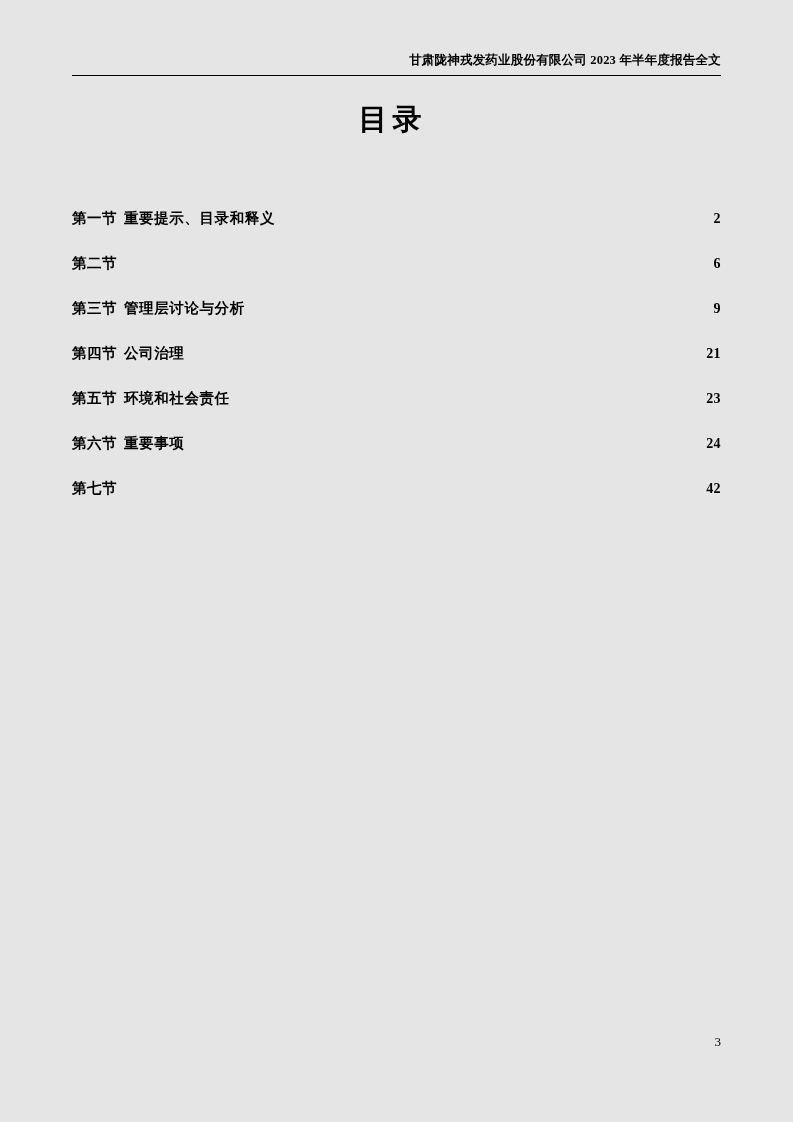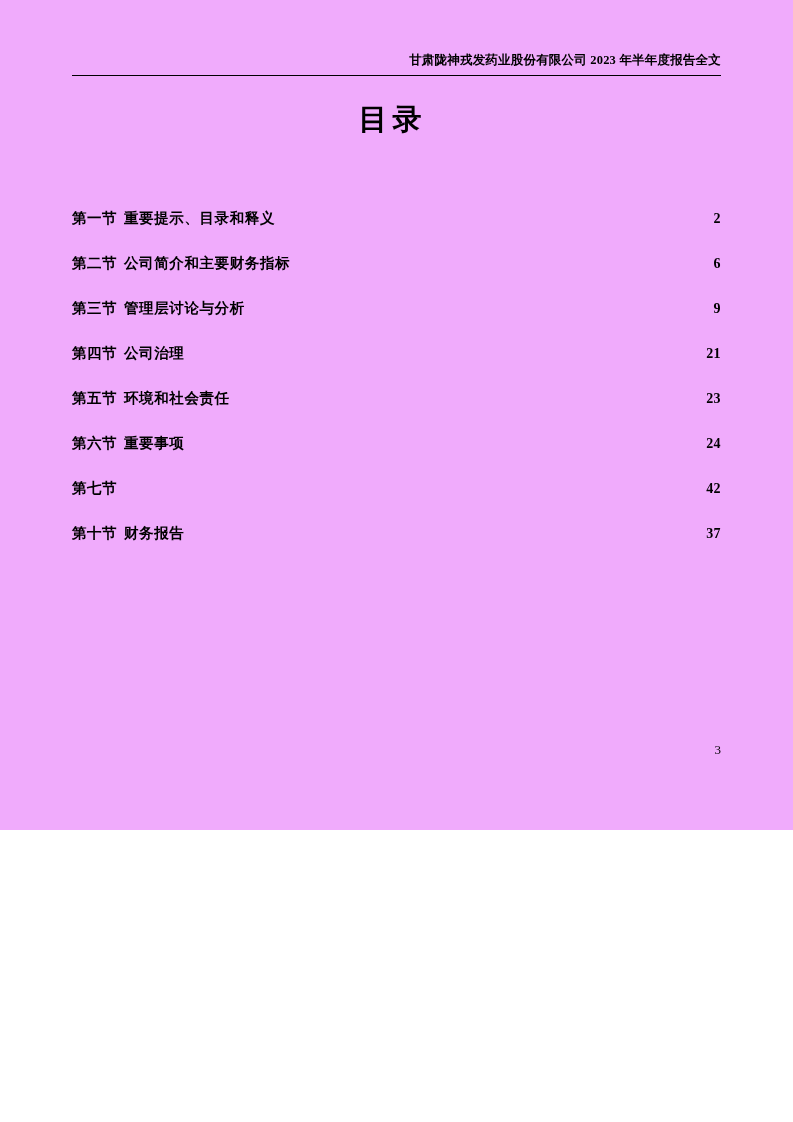--- a/index.html
+++ b/index.html
@@ -3,22 +3,22 @@
 <meta charset="utf-8">
 <style>
   html, body {
     margin: 0;
     padding: 0;
     background: #ffffff;
   }
   .page {
     position: relative;
     width: 793px;
-    height: 830px;
-    background: #f0abfc;
+    height: 1122px;
+    background: #e5e5e5;
     font-family: "Liberation Serif", "DejaVu Serif", serif;
     color: #000000;
     overflow: hidden;
     box-sizing: border-box;
   }
 
   
   .header {
     position: absolute;
     top: 52px;
@@ -130,21 +130,20 @@
 
     <div class="toc-row">
       <span class="toc-sec">第一节</span>
       <span class="toc-name">重要提示、目录和释义</span>
       <span class="toc-dots"></span>
       <span class="toc-page">2</span>
     </div>
 
     <div class="toc-row">
       <span class="toc-sec">第二节</span>
-      <span class="toc-name">公司简介和主要财务指标</span>
       <span class="toc-dots"></span>
       <span class="toc-page">6</span>
     </div>
 
     <div class="toc-row">
       <span class="toc-sec">第三节</span>
       <span class="toc-name">管理层讨论与分析</span>
       <span class="toc-dots"></span>
       <span class="toc-page">9</span>
     </div>
@@ -171,24 +170,18 @@
     </div>
 
     <div class="toc-row">
       <span class="toc-sec">第七节</span>
       <span class="toc-dots"></span>
       <span class="toc-page">42</span>
     </div>
 
 
 
-    <div class="toc-row">
-      <span class="toc-sec">第十节</span>
-      <span class="toc-name">财务报告</span>
-      <span class="toc-dots"></span>
-      <span class="toc-page">37</span>
-    </div>
 
   </div>
 
   <div class="page-number">3</div>
 
 </div>
 
 </body></html>

